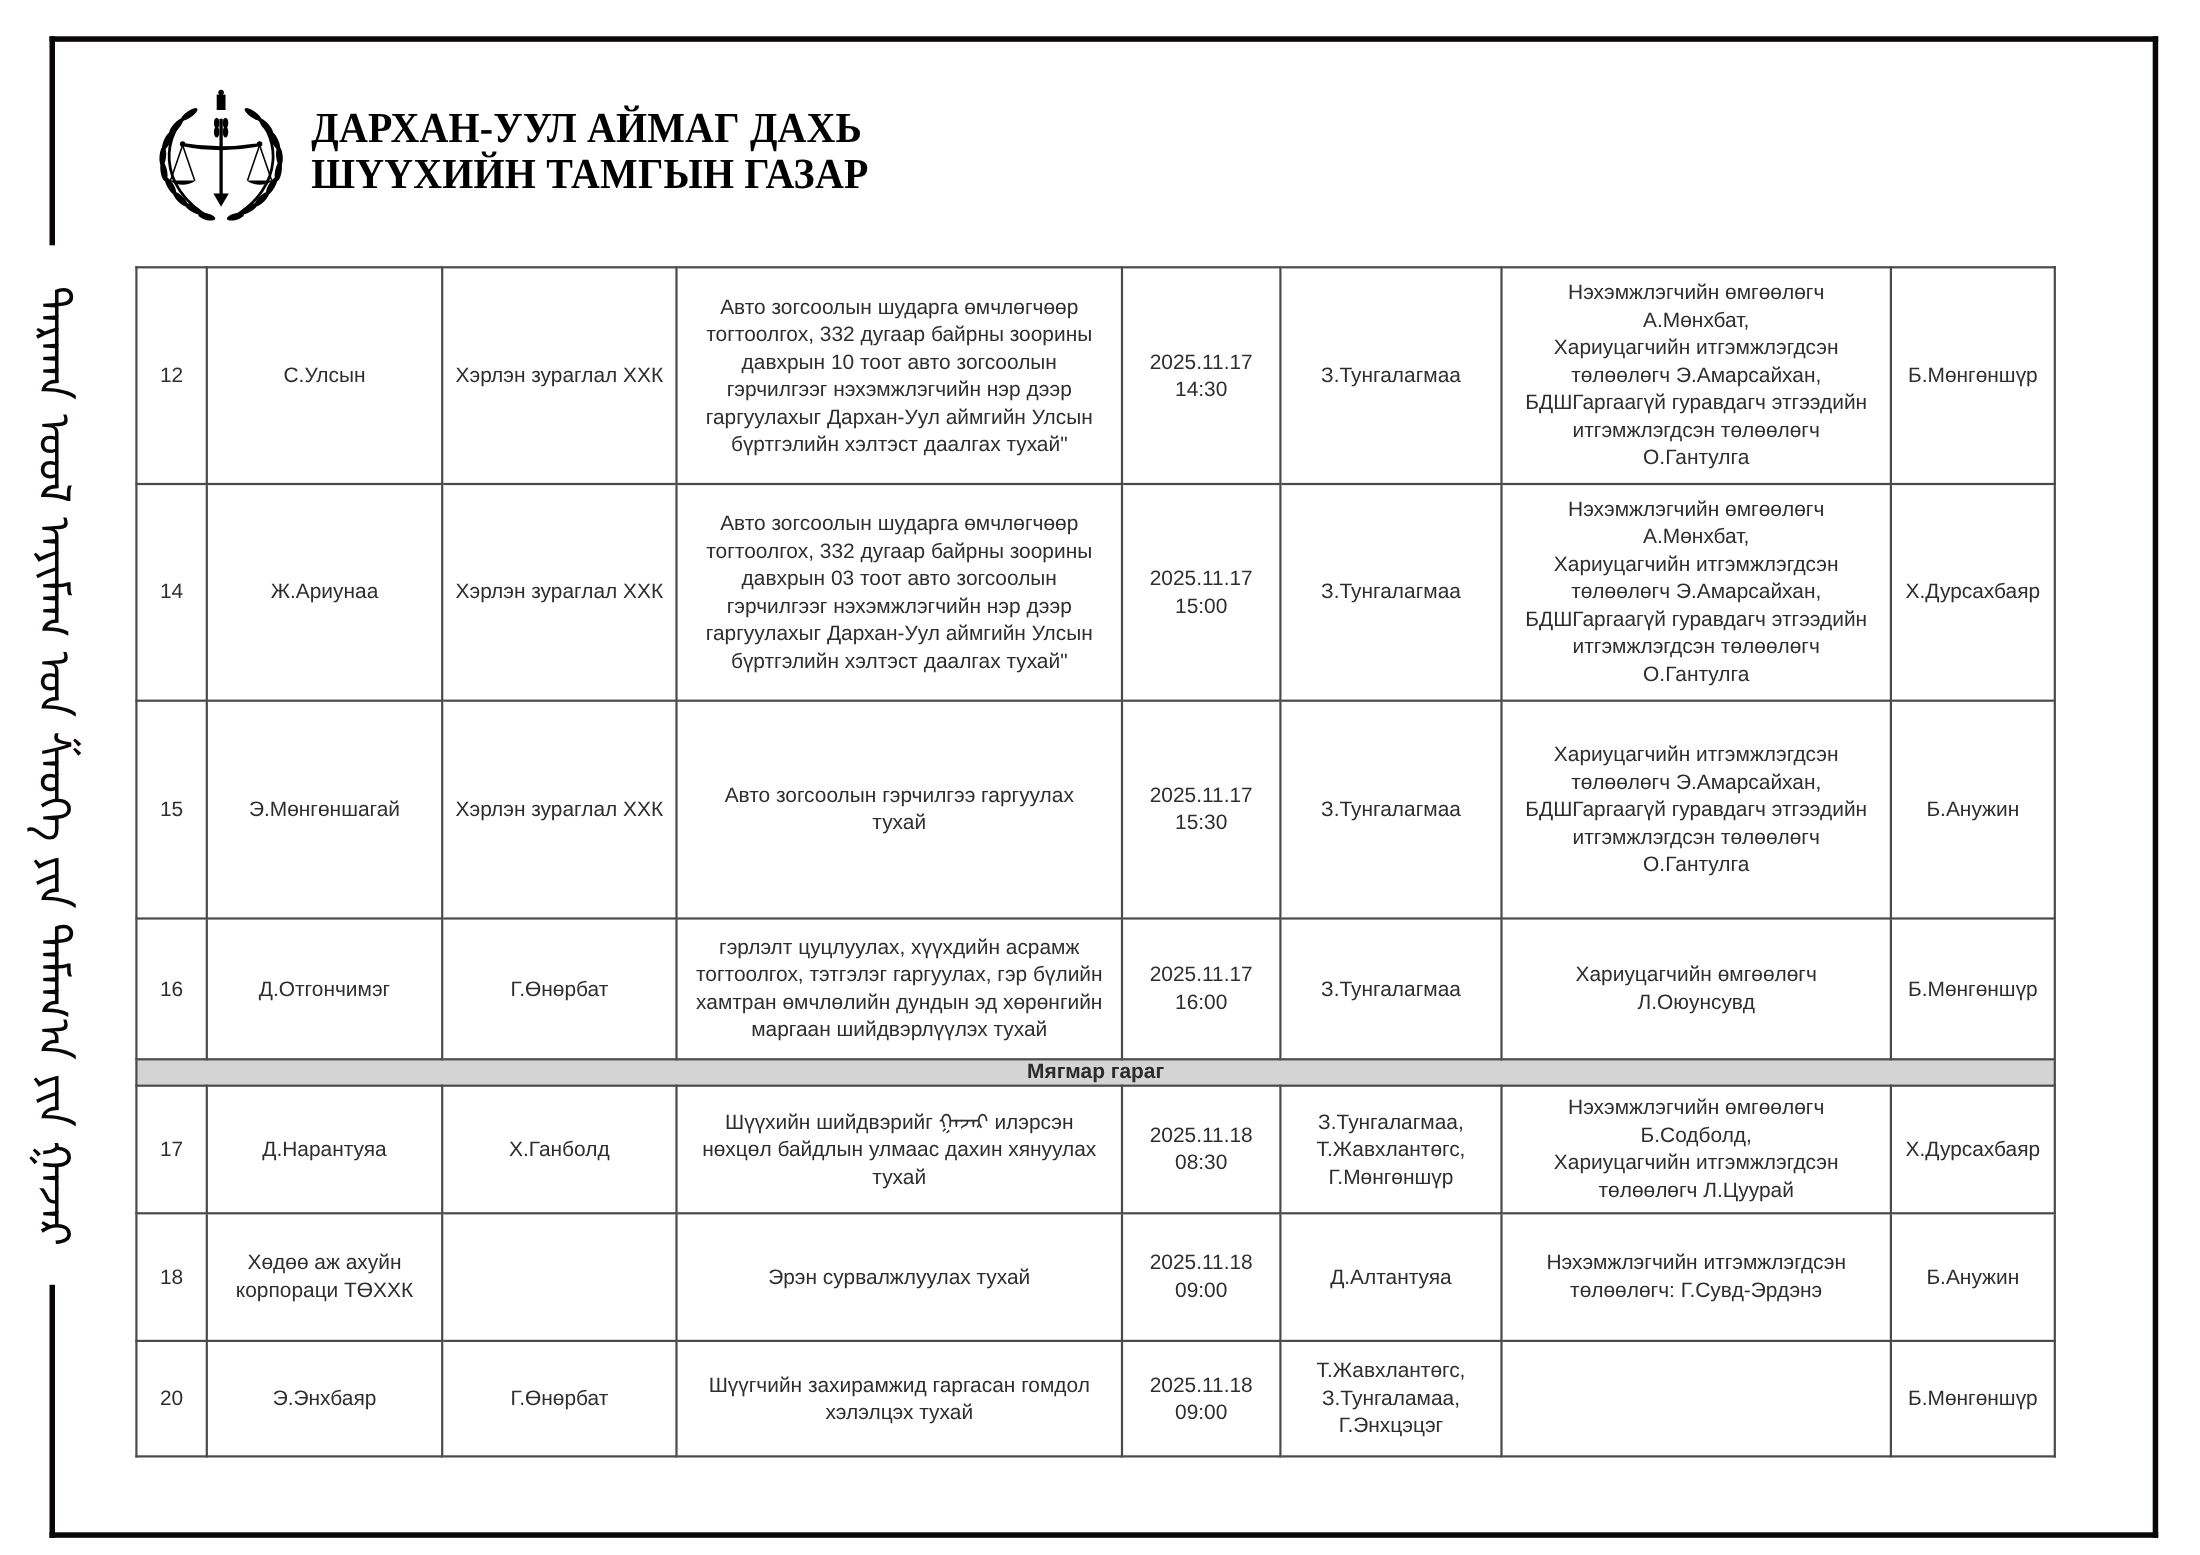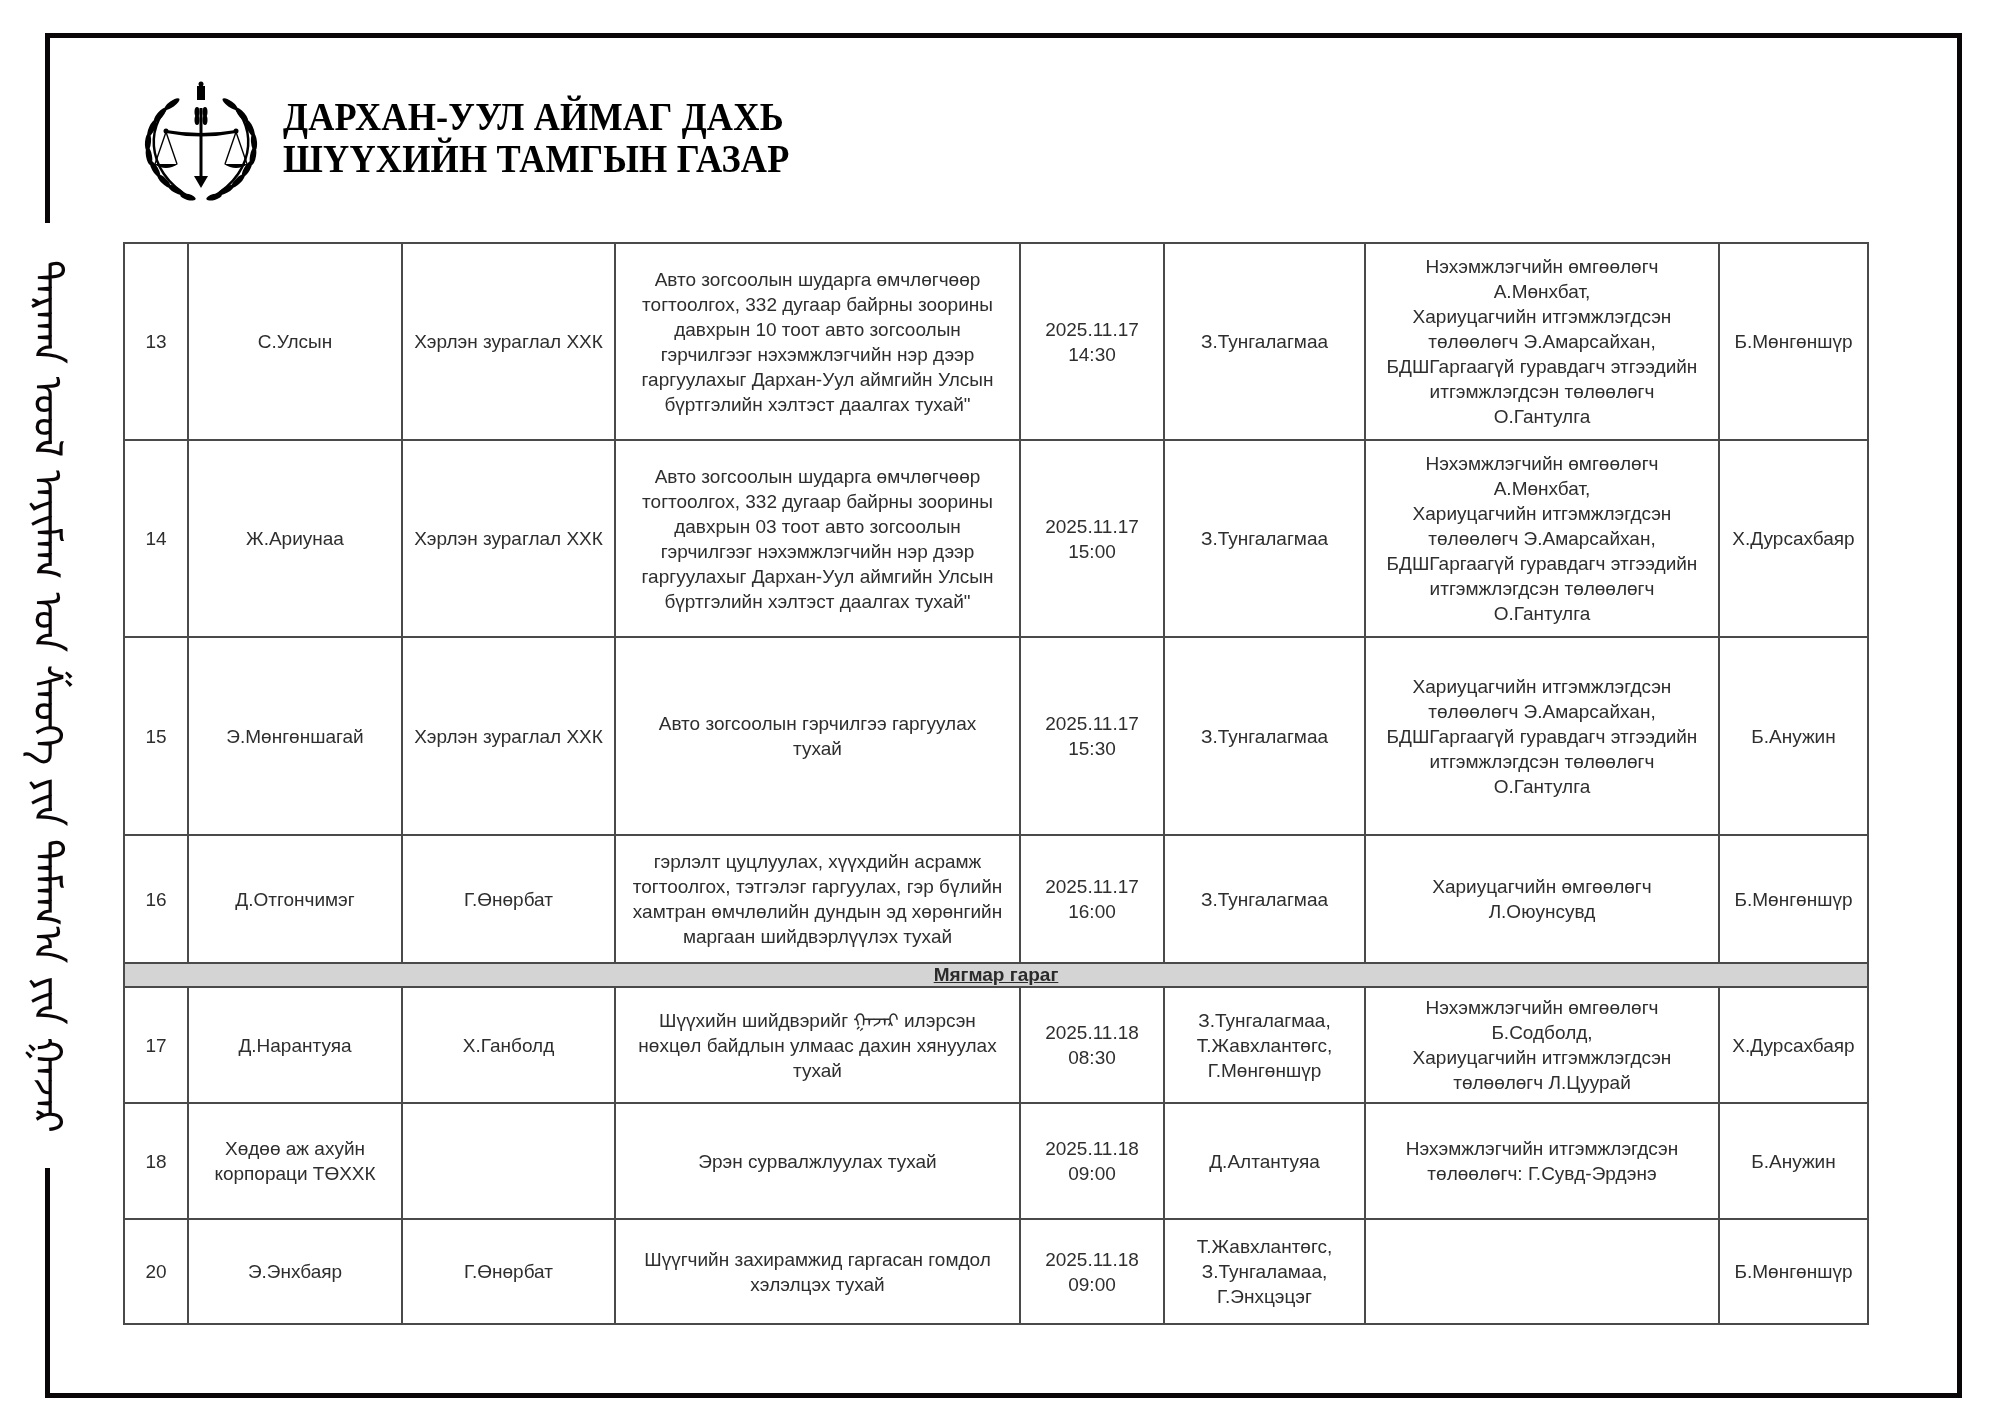--- a/index.html
+++ b/index.html
@@ -22,21 +22,21 @@
       letter-spacing: 2px;
     }
 
     .logo { position: absolute; left: 136px; top: 80px; width: 130px; height: 130px; }
     .title { position: absolute; left: 283px; top: 96px; font-family: "Liberation Serif", serif; font-weight: bold; font-size: 39px; line-height: 42px; color: #000; transform: scaleX(0.93); transform-origin: left top; letter-spacing: 0.2px; }
     .title div { white-space: nowrap; }
 
     table.sched { position: absolute; left: 123px; top: 242px; width: 1744px; border-collapse: collapse; table-layout: fixed; }
     table.sched td { border: 2px solid #4a4a4a; text-align: center; vertical-align: middle; font-size: 19px; line-height: 25px; padding: 0 3px; color: #2e2e2e; white-space: pre-line; }
     table.sched td.num { font-size: 19px; }
-    tr.section td { background: #d4d4d4; font-weight: bold; font-size: 19px; line-height: 22px; height: 22px; padding: 0; color: #2b2b2b; text-decoration: underline; }
+    tr.section td { background: #d4d4d4; font-weight: bold; font-size: 19px; line-height: 22px; height: 22px; padding: 0; color: #2b2b2b; }
     tr.r13 td { height: 195px; }
     tr.r14 td { height: 195px; }
     tr.r15 td { height: 196px; }
     tr.r16 td { height: 126px; margin-left: 18px; }
     tr.r17 td { height: 114px; }
     tr.r18 td { height: 114px; }
     tr.r19 td { height: 103px; }
   </style>
 </head>
 <body>
@@ -118,21 +118,21 @@
     <col style="width:214px">
     <col style="width:213px">
     <col style="width:405px">
     <col style="width:144px">
     <col style="width:201px">
     <col style="width:354px">
     <col style="width:149px">
   </colgroup>
   <tbody>
     <tr class="r13">
-      <td class="num">13</td>
+      <td class="num">12</td>
       <td>С.Улсын</td>
       <td>Хэрлэн зураглал ХХК</td>
       <td>Авто зогсоолын шударга өмчлөгчөөр
 тогтоолгох, 332 дугаар байрны зоорины
 давхрын 10 тоот авто зогсоолын
 гэрчилгээг нэхэмжлэгчийн нэр дээр
 гаргуулахыг Дархан-Уул аймгийн Улсын
 бүртгэлийн хэлтэст даалгах тухай"</td>
       <td>2025.11.17
 14:30</td>

